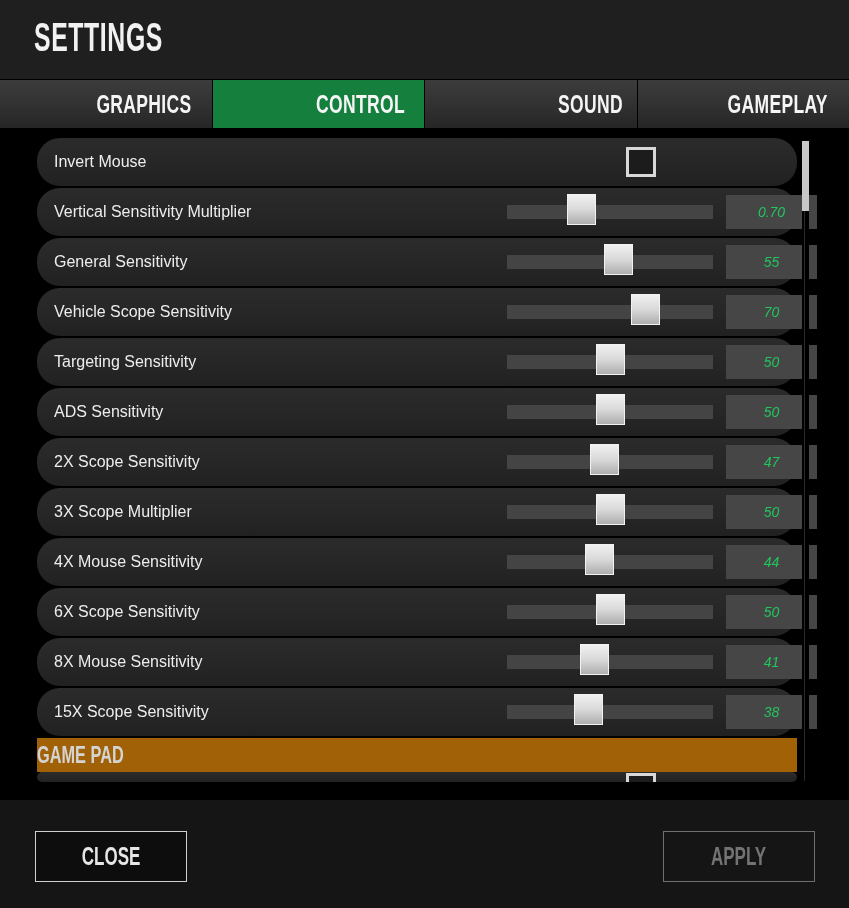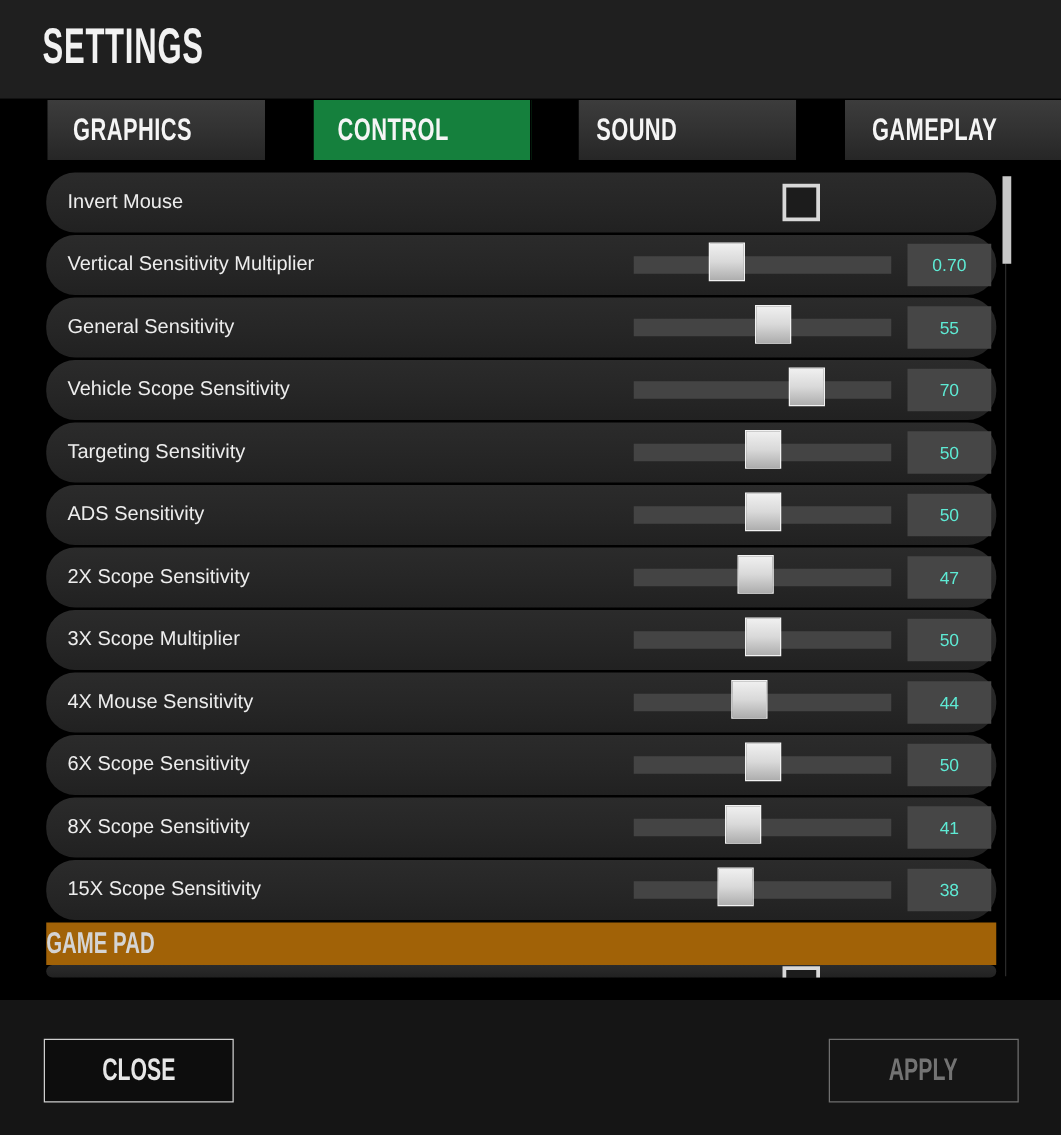--- a/index.html
+++ b/index.html
@@ -45,23 +45,22 @@
   }
   .tab {
     flex: 1 1 0;
     position: relative;
     height: 48px;
     margin-top: 1px;
     background: linear-gradient(to bottom, #3c3c3c 0%, #333333 45%, #262626 100%);
     border-right: 1px solid #000;
     display: flex;
     align-items: center;
-    justify-content: flex-start;
-    cursor: pointer;
-    margin-left: 38px;
+    justify-content: flex-end;
+    cursor: pointer;
   }
   .tab:last-child { border-right: none; }
   .tab.active {
     background: #15803d;
   }
   .tab-label {
     font-family: "Liberation Sans Narrow", "Liberation Sans", sans-serif;
     font-size: 25px;
     font-weight: bold;
     letter-spacing: 0.5px;
@@ -124,27 +123,28 @@
     top: 6px;
     width: 27px; height: 29px;
     background: linear-gradient(to bottom, #f0f0f0 0%, #d9d9d9 50%, #aeaeae 100%);
     border: 1px solid #f2f2f2;
     cursor: pointer;
   }
   .valuebox {
     position: absolute;
     left: 689px;
     top: 7px;
-    width: 67px; height: 34px;
+    width: 91px; height: 34px;
     background: #464646;
     display: flex;
     align-items: center;
     justify-content: center;
     font-size: 14px;
-    color: #5eead4;
+    color: #22c55e;
+    font-style: italic;
   }
 
   
   .section {
     position: relative;
     height: 34px;
     background: #a16207;
     display: flex;
     align-items: center;
   }
@@ -328,21 +328,21 @@
     <div class="row">
       <span class="row-label">6X Scope Sensitivity</span>
       <span class="slider">
         <span class="track"></span>
         <span class="handle" style="left: 88.5px;"></span>
       </span>
       <span class="valuebox">50</span>
     </div>
 
     <div class="row">
-      <span class="row-label">8X Scope Sensitivity</span>
+      <span class="row-label">8X Mouse Sensitivity</span>
       <span class="slider">
         <span class="track"></span>
         <span class="handle" style="left: 72.57px;"></span>
       </span>
       <span class="valuebox">41</span>
     </div>
 
     <div class="row">
       <span class="row-label">15X Scope Sensitivity</span>
       <span class="slider">

